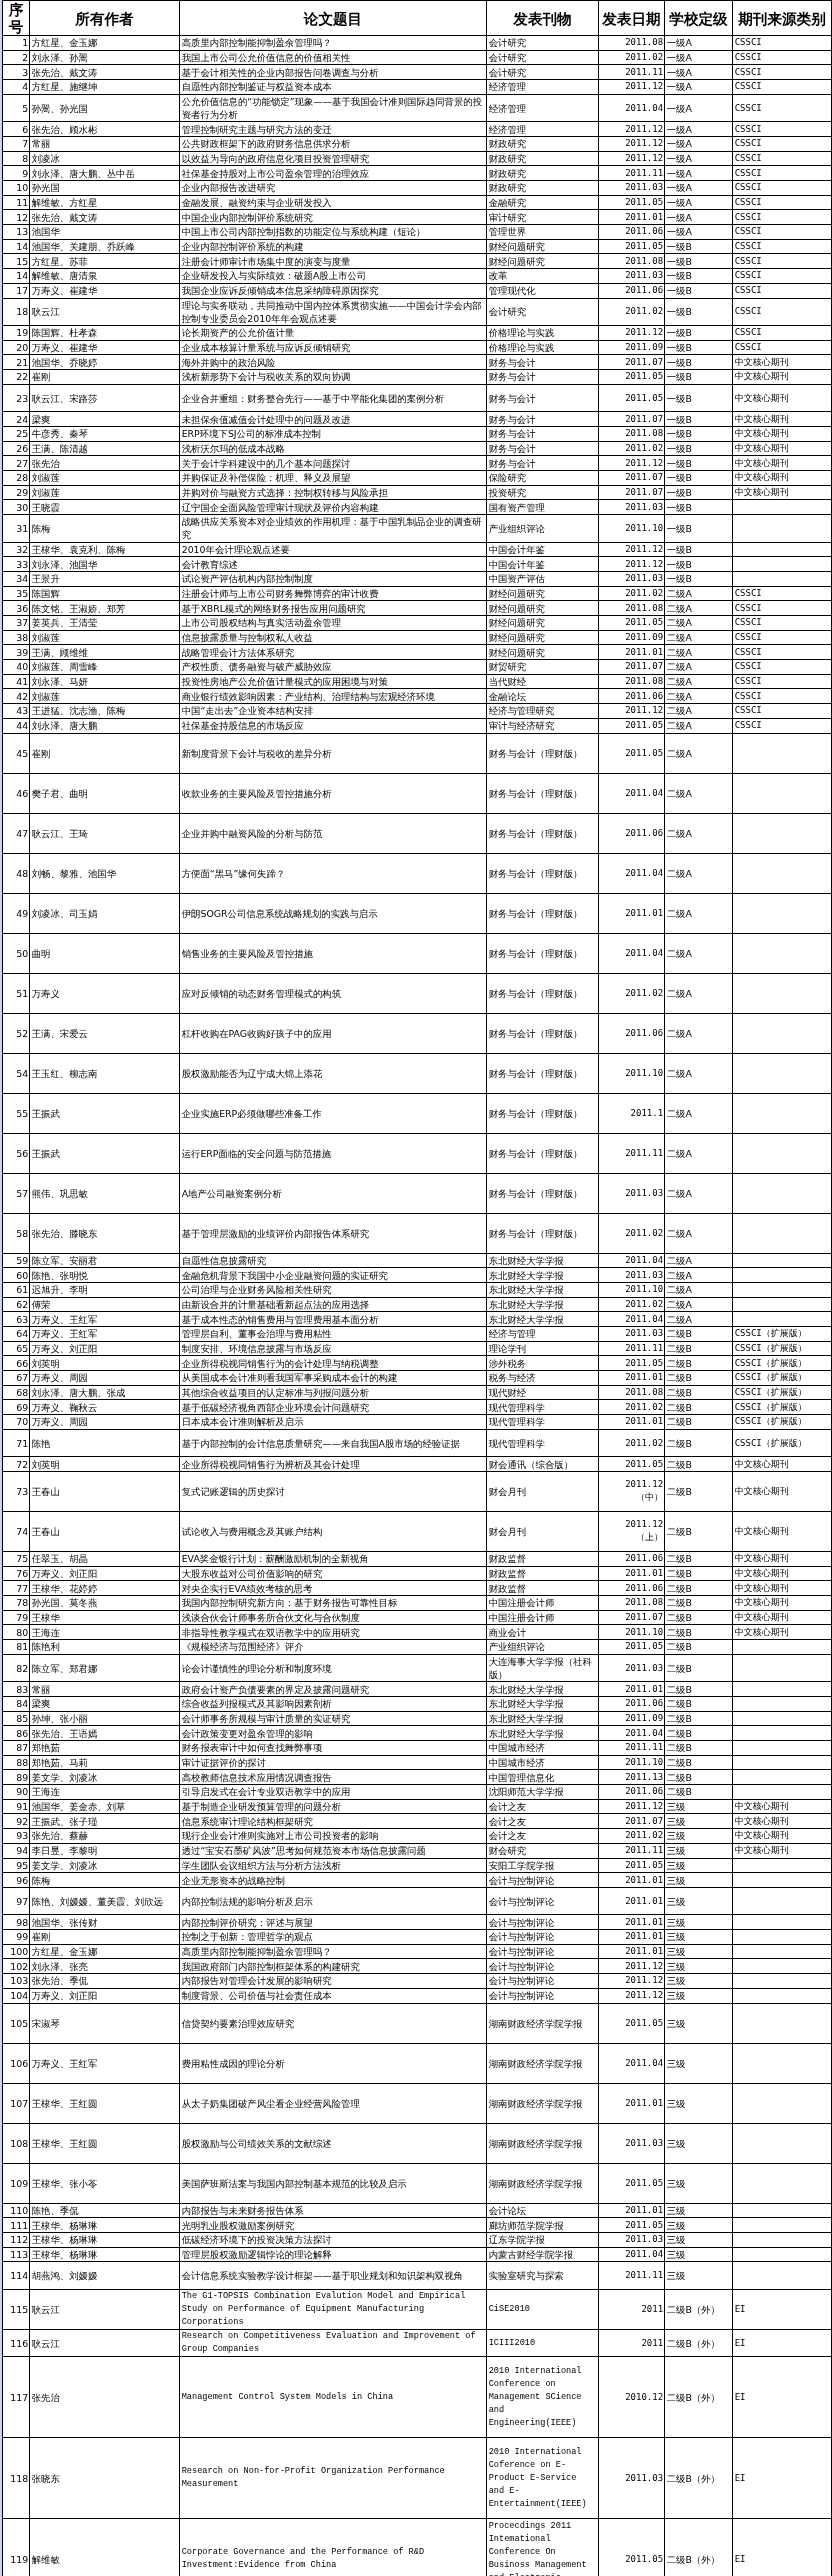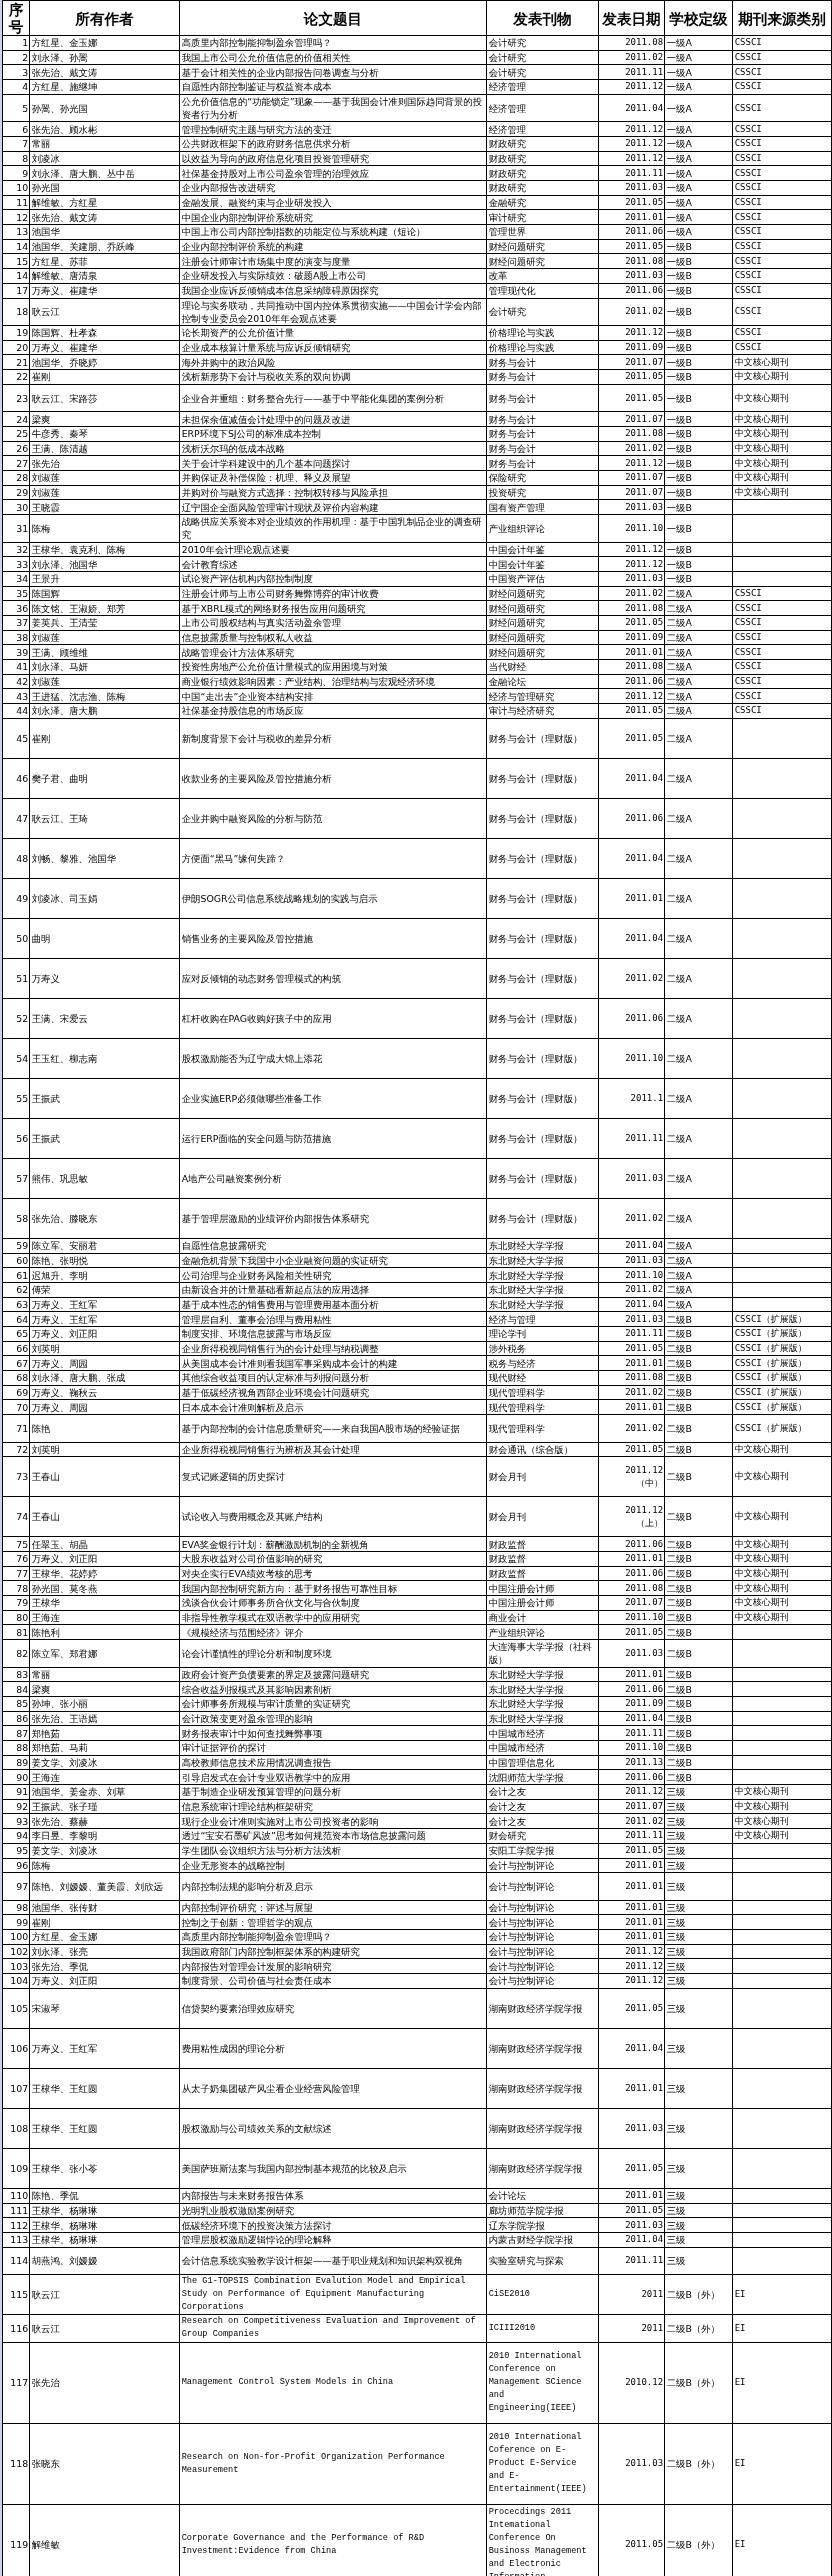--- a/index.html
+++ b/index.html
@@ -390,20 +390,29 @@
         <tr class="r1">
           <td class="no">39</td>
           <td class="au">王满、顾维维</td>
           <td class="ti">战略管理会计方法体系研究</td>
           <td class="jo">财经问题研究</td>
           <td class="da">2011.01</td>
           <td class="gr">二级A</td>
           <td class="ca">CSSCI</td>
         </tr>
         <tr class="r1">
+          <td class="no">40</td>
+          <td class="au">刘淑莲、周雪峰</td>
+          <td class="ti">产权性质、债务融资与破产威胁效应</td>
+          <td class="jo">财贸研究</td>
+          <td class="da">2011.07</td>
+          <td class="gr">二级A</td>
+          <td class="ca">CSSCI</td>
+        </tr>
+        <tr class="r1">
           <td class="no">41</td>
           <td class="au">刘永泽、马妍</td>
           <td class="ti">投资性房地产公允价值计量模式的应用困境与对策</td>
           <td class="jo">当代财经</td>
           <td class="da">2011.08</td>
           <td class="gr">二级A</td>
           <td class="ca">CSSCI</td>
         </tr>
         <tr class="r1">
           <td class="no">42</td>

